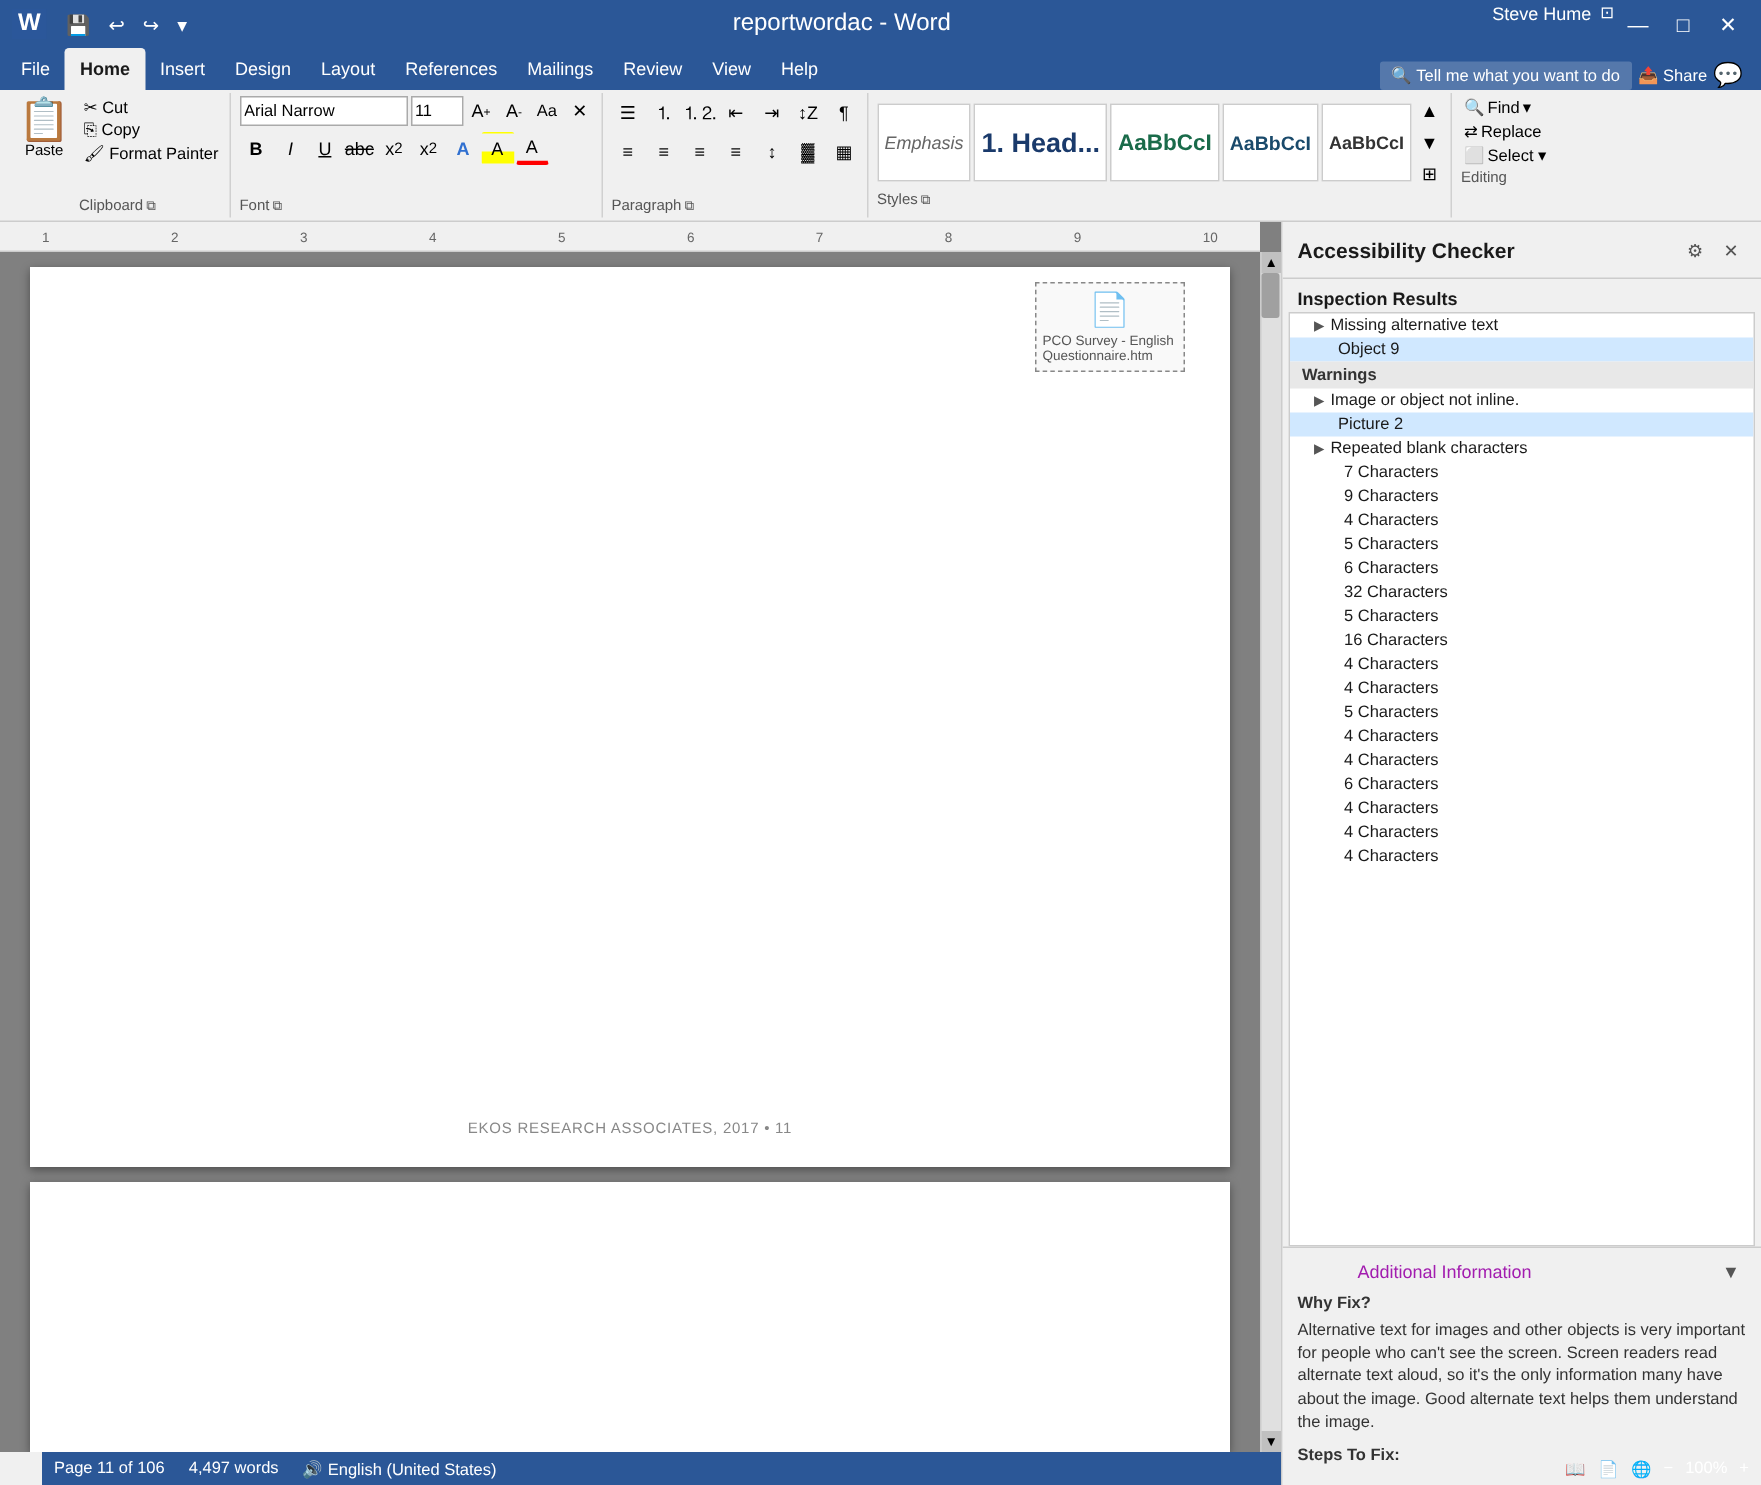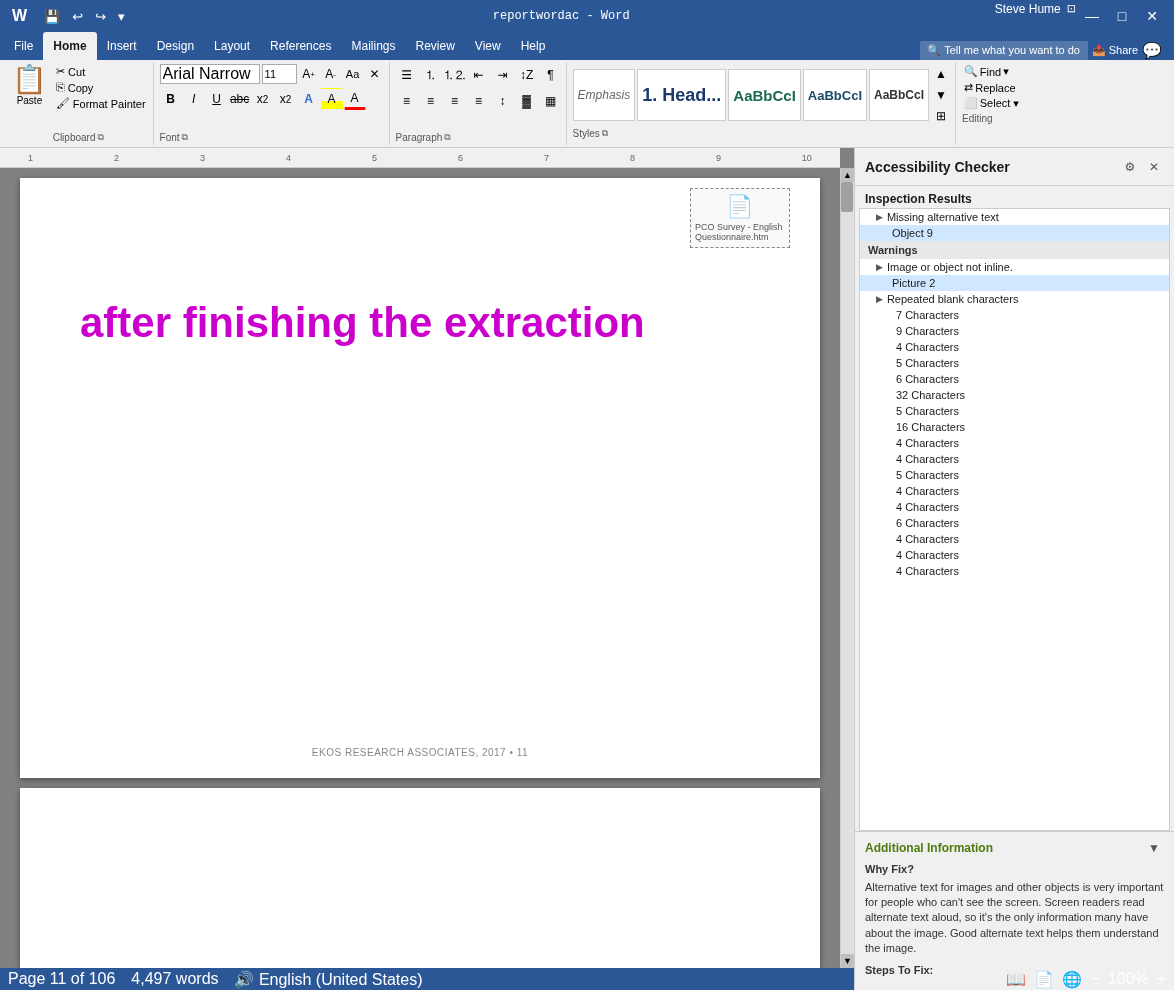--- a/index.html
+++ b/index.html
@@ -10,21 +10,21 @@
       background: #2b5797;
       color: white;
       height: 32px;
       display: flex;
       align-items: center;
       justify-content: space-between;
       padding: 0 8px;
       user-select: none;
     }
     .title-bar-left { display: flex; align-items: center; gap: 6px; }
-    .title-bar-center { flex: 1; text-align: center; font-size: 12px; font-family: Liberation Mono, monospace; }
+    .title-bar-center { flex: 1; text-align: center; font-size: 16px; }
     .title-bar-right { display: flex; gap: 2px; }
     .title-btn { color: white; background: none; border: none; width: 28px; height: 28px; font-size: 14px; cursor: pointer; display: flex; align-items: center; justify-content: center; }
 
     
     .qa-icon { color: white; font-size: 13px; cursor: pointer; padding: 2px 3px; }
 
     
     .ribbon-tabs {
       background: #2b5797;
       display: flex;
@@ -122,25 +122,25 @@
     }
 
     
     .font-row {
       display: flex;
       align-items: center;
       gap: 2px;
       margin-bottom: 2px;
     }
     .font-select {
-      font-size: 16px;
+      font-size: 11px;
       border: 1px solid #aaa;
       padding: 1px 2px;
       height: 20px;
-      width: 100px;
+      width: 112px;
     }
     .size-select {
       font-size: 11px;
       border: 1px solid #aaa;
       padding: 1px 2px;
       height: 20px;
       width: 35px;
     }
     .font-btn {
       width: 20px;
@@ -379,41 +379,43 @@
       padding: 6px 10px;
     }
     .additional-info-header {
       display: flex;
       align-items: center;
       justify-content: space-between;
       margin-bottom: 4px;
     }
     .additional-info-title {
       font-size: 12px;
-      font-weight: 700;
-      color: #4d7c0f;
+      font-weight: 400;
+      color: #a21caf;
+      margin-left: 40px;
     }
     .additional-info-text {
       font-size: 11px;
       color: #333;
       line-height: 1.4;
     }
     .info-section { margin-bottom: 6px; }
     .info-section-title { font-weight: 600; font-size: 11px; margin-bottom: 2px; }
 
     
     .status-bar {
       height: 22px;
       background: #2b5797;
       color: white;
-      font-size: 16px;
+      font-size: 11px;
       display: flex;
       align-items: center;
       padding: 0 8px;
       justify-content: space-between;
+      margin-left: 28px;
     }
 
     
     .find-replace {
       display: flex;
       flex-direction: column;
       align-items: flex-start;
       gap: 1px;
     }
     .find-btn {
@@ -629,21 +631,20 @@
       <div class="doc-wrapper">
 
         <div class="page page-1">
 
           <div class="attachment-img">
             <span class="attachment-icon">📄</span>
             <span style="text-align:left; word-break:break-word; padding: 0 4px;">PCO Survey - English Questionnaire.htm</span>
           </div>
 
           <div class="page-text">
-            <div>after finishing the extraction</div>
           </div>
 
           <div class="page-footer">EKOS RESEARCH ASSOCIATES, 2017 • 11</div>
         </div>
 
         <div class="page page-2">
         </div>
 
       </div>
 

